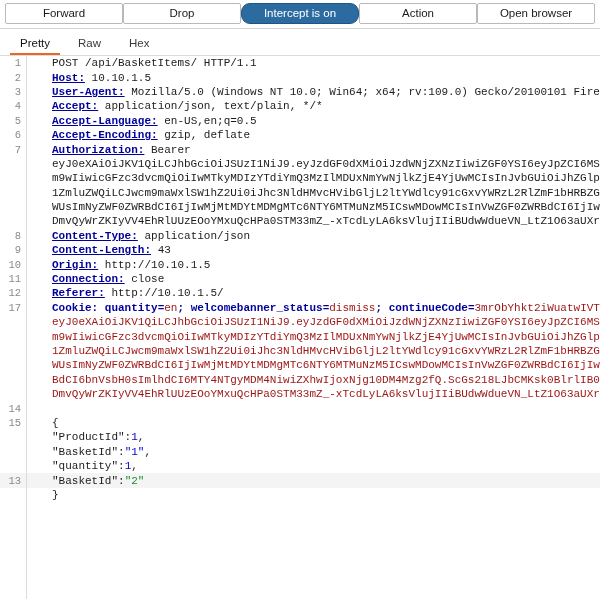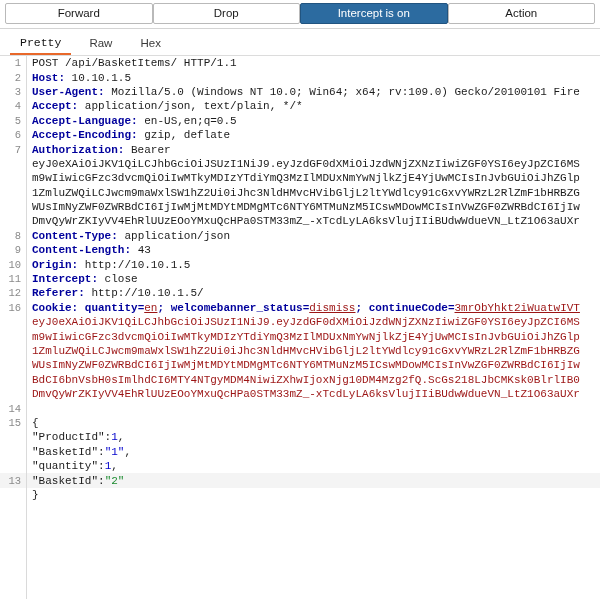--- a/index.html
+++ b/index.html
@@ -31,20 +31,21 @@
     border-radius: 2px;
     cursor: pointer;
     white-space: nowrap;
     overflow: hidden;
     user-select: none;
   }
   .action-btn.primary {
     background: #2c6ba0;
     border-color: #215480;
     color: #ffffff;
+    border-radius: 9px;
   }
 
   #bar-divider {
     height: 1px;
     background: #d4d4d4;
     margin: 3px 0 0 0;
   }
 
   
   #tab-strip {
@@ -59,21 +60,20 @@
     color: #3a3a3a;
     padding: 0 10px 4px 10px;
     margin-right: 8px;
     cursor: pointer;
     border-bottom: 2px solid transparent;
     user-select: none;
   }
   .view-tab.active {
     color: #141414;
     border-bottom-color: #e8682a;
-    font-family: Liberation Mono, monospace;
   }
   #tab-underline {
     height: 1px;
     background: #dcdcdc;
   }
 
   
   #editor {
     position: relative;
     height: 560px;
@@ -102,41 +102,43 @@
     padding-right: 5px;
     color: #8a8a8a;
     font-size: 10.5px;
     user-select: none;
   }
   .codetext {
     padding-left: 6px;
     color: #1b1b1b;
     overflow: hidden;
     flex: 1 1 auto;
-  }
-  .hname   { color: #00009c; font-weight: bold; }
+    margin-left: 20px;
+  }
+  .hname   { color: #00009c; font-weight: bold; text-decoration: underline; }
   .hval    { color: #1b1b1b; }
   .jwt     { color: #1b1b1b; }
   .ckname  { color: #00009c; font-weight: bold; }
-  .ckval   { color: #9c1414; text-decoration: underline; }
+  .ckval   { color: #9c1414; }
   .jwtred  { color: #9c1414; }
   .jkey    { color: #1b1b1b; }
   .jnum    { color: #0000cc; }
   .jstr    { color: #0000cc; }
   .jnew    { color: #1a8a2e; }
   .punc    { color: #1b1b1b; }
 </style>
 </head>
 <body>
 
 <div id="action-bar">
   <div class="action-btn">Forward</div>
   <div class="action-btn">Drop</div>
   <div class="action-btn primary">Intercept is on</div>
   <div class="action-btn">Action</div>
+  <div class="action-btn">Open browser</div>
 </div>
 
 <div id="bar-divider"></div>
 
 <div id="tab-strip">
   <div class="view-tab active">Pretty</div>
   <div class="view-tab">Raw</div>
   <div class="view-tab">Hex</div>
 </div>
 <div id="tab-underline"></div>
@@ -199,28 +201,28 @@
       <div class="code-row">
         <div class="lineno">9</div>
         <div class="codetext"><span class="hname">Content-Length:</span><span class="hval"> 43</span></div>
       </div>
       <div class="code-row">
         <div class="lineno">10</div>
         <div class="codetext"><span class="hname">Origin:</span><span class="hval"> http://10.10.1.5</span></div>
       </div>
       <div class="code-row">
         <div class="lineno">11</div>
-        <div class="codetext"><span class="hname">Intercept:</span><span class="hval"> close</span></div>
+        <div class="codetext"><span class="hname">Connection:</span><span class="hval"> close</span></div>
       </div>
       <div class="code-row">
         <div class="lineno">12</div>
         <div class="codetext"><span class="hname">Referer:</span><span class="hval"> http://10.10.1.5/</span></div>
       </div>
       <div class="code-row">
-        <div class="lineno">16</div>
+        <div class="lineno">17</div>
         <div class="codetext"><span class="ckname">Cookie:</span><span class="ckname"> quantity=</span><span class="ckval">en</span><span class="ckname">; welcomebanner_status=</span><span class="ckval">dismiss</span><span class="ckname">; continueCode=</span><span class="ckval">3mrObYhkt2iWuatwIVT</span></div>
       </div>
       <div class="code-row">
         <div class="lineno"></div>
         <div class="codetext"><span class="jwtred">eyJ0eXAiOiJKV1QiLCJhbGciOiJSUzI1NiJ9.eyJzdGF0dXMiOiJzdWNjZXNzIiwiZGF0YSI6eyJpZCI6MS</span></div>
       </div>
       <div class="code-row">
         <div class="lineno"></div>
         <div class="codetext"><span class="jwtred">m9wIiwicGFzc3dvcmQiOiIwMTkyMDIzYTdiYmQ3MzIlMDUxNmYwNjlkZjE4YjUwMCIsInJvbGUiOiJhZGlp</span></div>
       </div>

